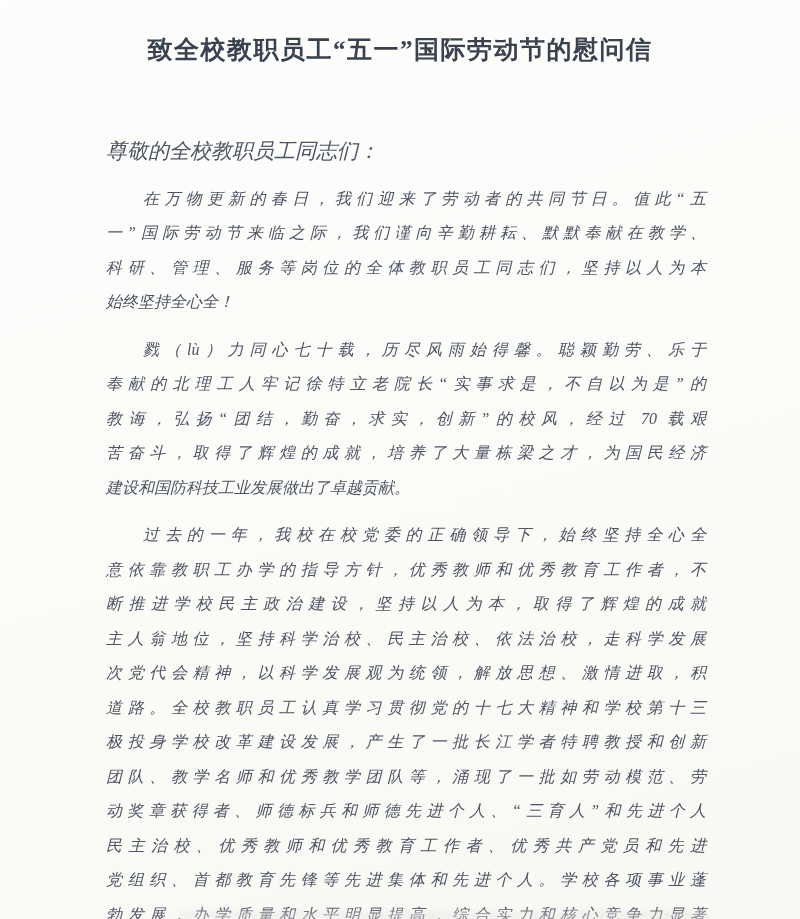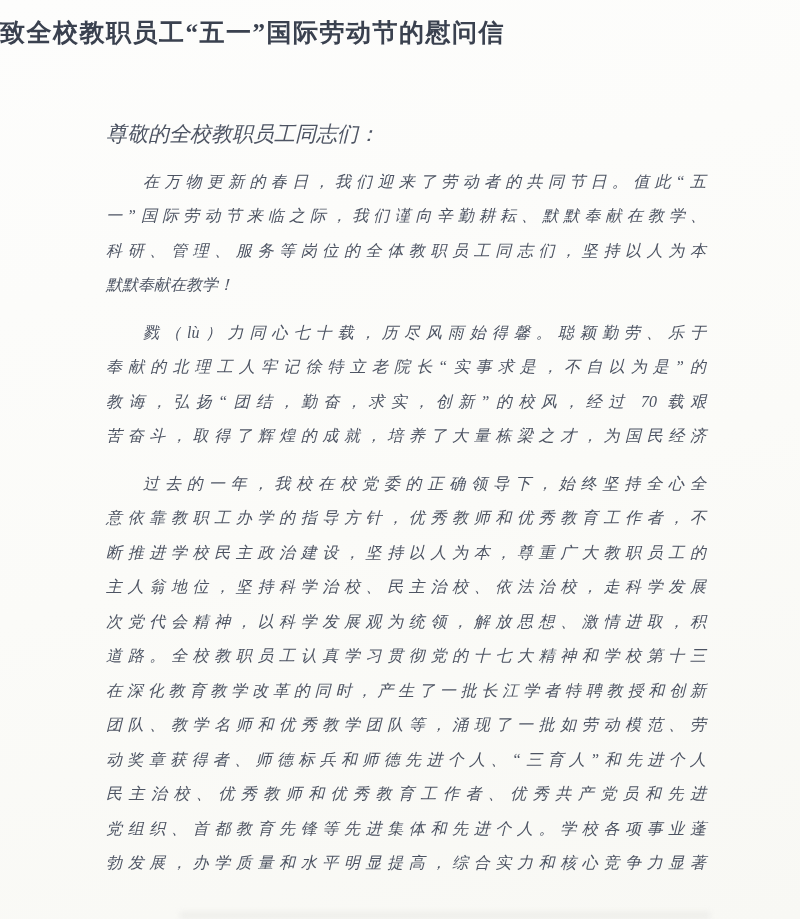--- a/index.html
+++ b/index.html
@@ -16,24 +16,24 @@
   .page {
     position: relative;
     width: 800px;
     height: 919px;
     box-sizing: border-box;
     background: linear-gradient(165deg, #fdfdfc 0%, #fbfbf8 55%, #f8f8f4 100%);
     overflow: hidden;
   }
   .title {
     margin: 0;
-    padding-top: 13px;
+    padding-top: 30px;
     height: 40px;
     line-height: 40px;
-    text-align: left;
+    text-align: center;
     font-size: 25px;
     font-weight: bold;
     letter-spacing: 1.5px;
     color: #3a414f;
   }
   .content {
     margin-left: 106px;
     width: 600px;
     color: #4d5463;
     font-style: italic;
@@ -80,38 +80,39 @@
   <h1 class="title">致全校教职员工“五一”国际劳动节的慰问信</h1>
 
   <div class="content">
 
     <div class="salutation">尊敬的全校教职员工同志们：</div>
 
     <div class="para">
       <div class="line start">在万物更新的春日，我们迎来了劳动者的共同节日。值此“五</div>
       <div class="line">一”国际劳动节来临之际，我们谨向辛勤耕耘、默默奉献在教学、</div>
       <div class="line">科研、管理、服务等岗位的全体教职员工同志们，坚持以人为本</div>
-      <div class="line end">默默奉献在教学！</div>
+      <div class="line end">始终坚持全心全！</div>
     </div>
 
     <div class="para">
       <div class="line start">戮（lù）力同心七十载，历尽风雨始得馨。聪颖勤劳、乐于</div>
       <div class="line">奉献的北理工人牢记徐特立老院长“实事求是，不自以为是”的</div>
       <div class="line">教诲，弘扬“团结，勤奋，求实，创新”的校风，经过 70 载艰</div>
       <div class="line">苦奋斗，取得了辉煌的成就，培养了大量栋梁之才，为国民经济</div>
+      <div class="line end">建设和国防科技工业发展做出了卓越贡献。</div>
     </div>
 
     <div class="para">
       <div class="line start">过去的一年，我校在校党委的正确领导下，始终坚持全心全</div>
       <div class="line">意依靠教职工办学的指导方针，优秀教师和优秀教育工作者，不</div>
-      <div class="line">断推进学校民主政治建设，坚持以人为本，尊重广大教职员工的</div>
+      <div class="line">断推进学校民主政治建设，坚持以人为本，取得了辉煌的成就</div>
       <div class="line">主人翁地位，坚持科学治校、民主治校、依法治校，走科学发展</div>
       <div class="line">次党代会精神，以科学发展观为统领，解放思想、激情进取，积</div>
       <div class="line">道路。全校教职员工认真学习贯彻党的十七大精神和学校第十三</div>
-      <div class="line">在深化教育教学改革的同时，产生了一批长江学者特聘教授和创新</div>
+      <div class="line">极投身学校改革建设发展，产生了一批长江学者特聘教授和创新</div>
       <div class="line">团队、教学名师和优秀教学团队等，涌现了一批如劳动模范、劳</div>
       <div class="line">动奖章获得者、师德标兵和师德先进个人、“三育人”和先进个人</div>
       <div class="line">民主治校、优秀教师和优秀教育工作者、优秀共产党员和先进</div>
       <div class="line">党组织、首都教育先锋等先进集体和先进个人。学校各项事业蓬</div>
       <div class="line">勃发展，办学质量和水平明显提高，综合实力和核心竞争力显著</div>
     </div>
 
   </div>
 
   <div class="scan-shadow"></div>

